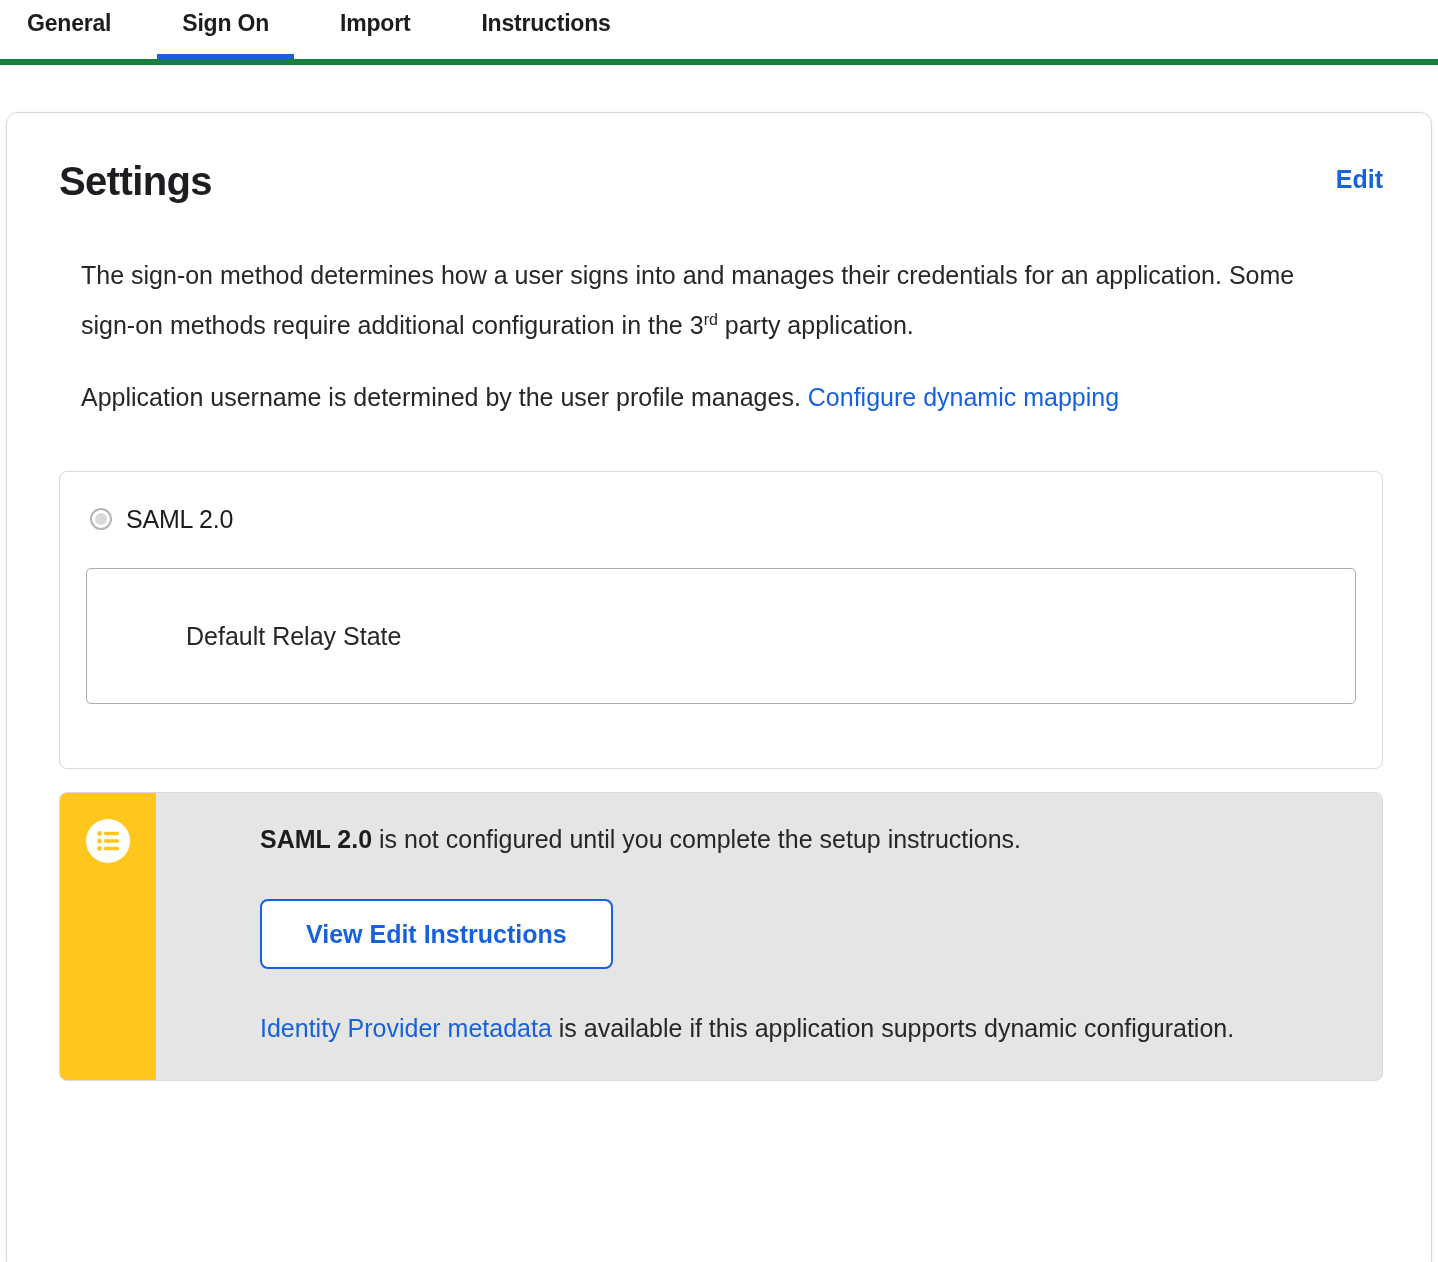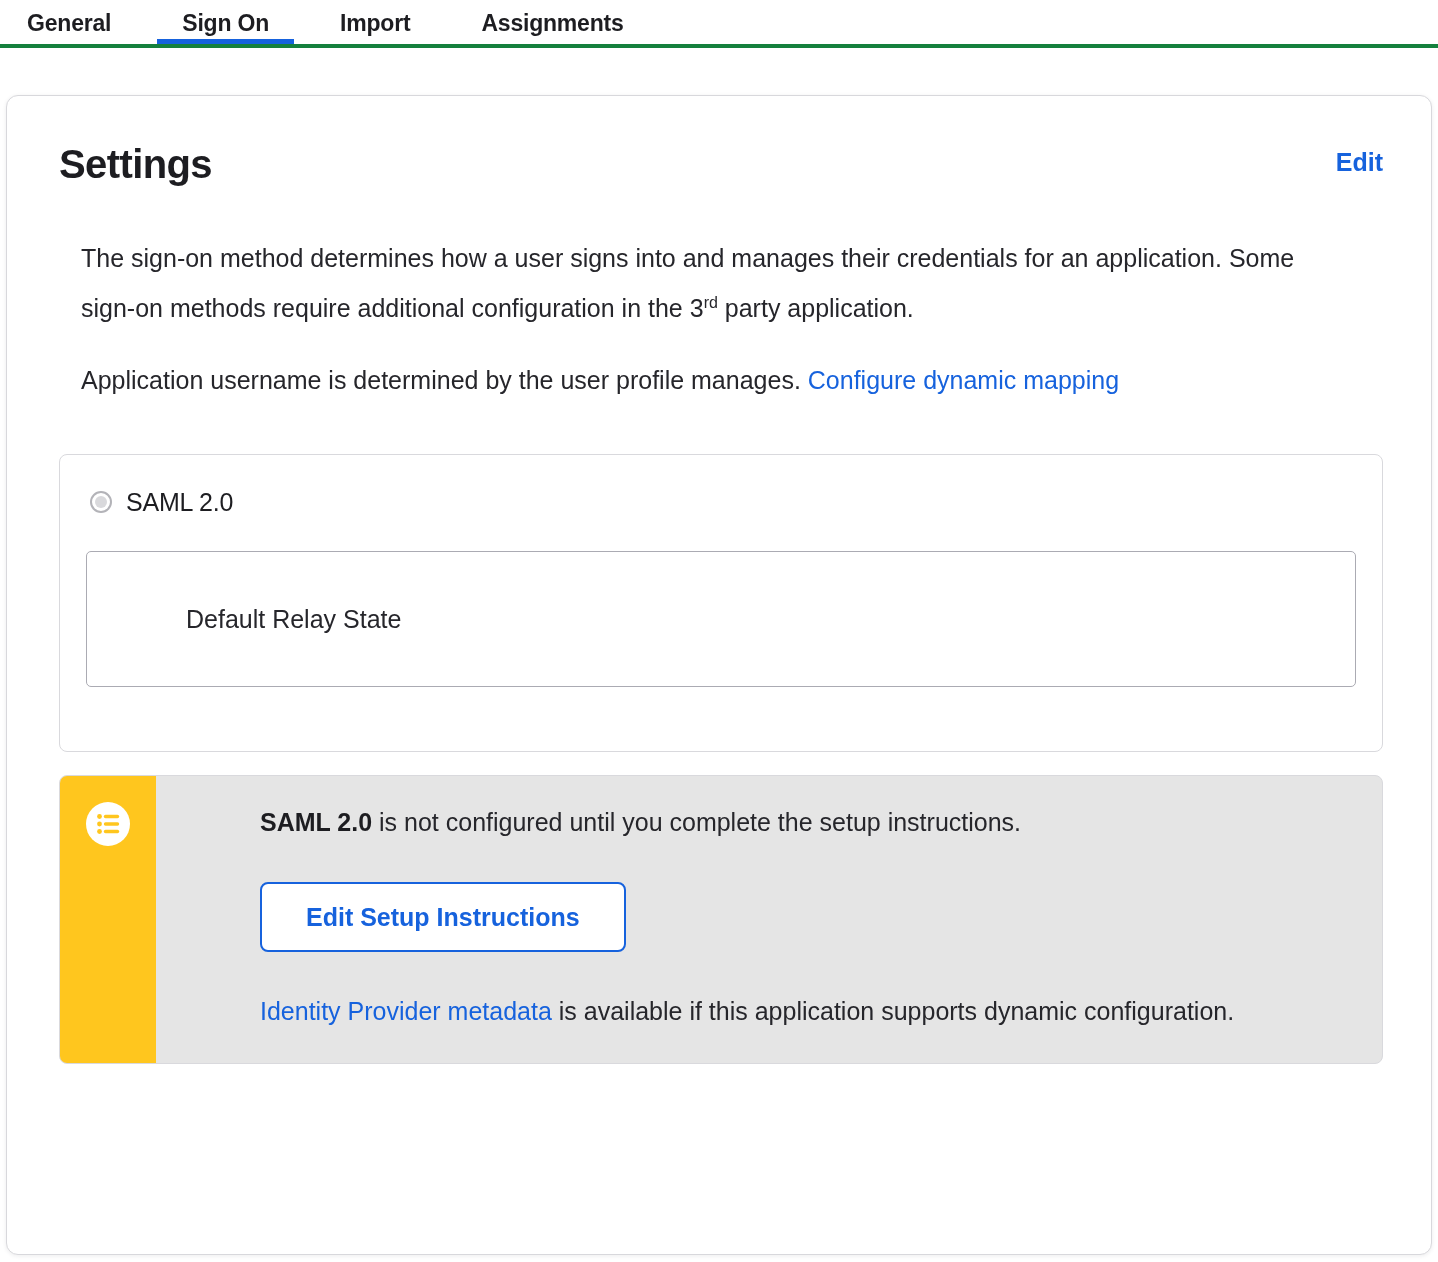--- a/index.html
+++ b/index.html
@@ -8,22 +8,22 @@
     font-family: "Liberation Sans", sans-serif;
     color: #1d1d21;
     position: relative;
   }
 
   
   .tabbar {
     display: flex;
     gap: 21px;
     padding-left: 2px;
-    height: 48px;
-    border-bottom: 4px solid #15803d;
+    height: 65px;
+    border-bottom: 6px solid #15803d;
     align-items: stretch;
   }
   .tab {
     font-size: 23px;
     font-weight: 700;
     letter-spacing: -0.2px;
     padding: 10px 25px 0 25px;
     border-bottom: 5px solid transparent;
     color: #1d1d21;
     cursor: pointer;
@@ -178,21 +178,21 @@
     color: #26262b;
   }
 </style>
 </head>
 <body>
 
 <nav class="tabbar">
   <div class="tab">General</div>
   <div class="tab active">Sign On</div>
   <div class="tab">Import</div>
-  <div class="tab">Assignments</div>
+  <div class="tab">Instructions</div>
 </nav>
 
 <section class="card">
 
   <div class="card-header">
     <h1 class="card-title">Settings</h1>
     <a class="edit-link">Edit</a>
   </div>
 
 
@@ -219,18 +219,18 @@
         <circle cx="13.5" cy="14.5" r="2.4" fill="#ffc61e"></circle>
         <circle cx="13.5" cy="22" r="2.4" fill="#ffc61e"></circle>
         <circle cx="13.5" cy="29.5" r="2.4" fill="#ffc61e"></circle>
         <line x1="19.5" y1="14.5" x2="31.5" y2="14.5" stroke="#ffc61e" stroke-width="3.4" stroke-linecap="round"></line>
         <line x1="19.5" y1="22" x2="31.5" y2="22" stroke="#ffc61e" stroke-width="3.4" stroke-linecap="round"></line>
         <line x1="19.5" y1="29.5" x2="31.5" y2="29.5" stroke="#ffc61e" stroke-width="3.4" stroke-linecap="round"></line>
       </svg>
     </div>
     <div class="callout-body">
       <p class="callout-message"><strong>SAML 2.0</strong><span> is not configured until you complete the setup instructions.</span></p>
-      <button class="setup-btn">Edit Setup Instructions</button>
+      <button class="setup-btn">View Edit Instructions</button>
       <p class="callout-footer"><a class="text-link">Identity Provider metadata</a><span> is available if this application supports dynamic configuration.</span></p>
     </div>
   </div>
 
 </section>
 
 </body></html>

